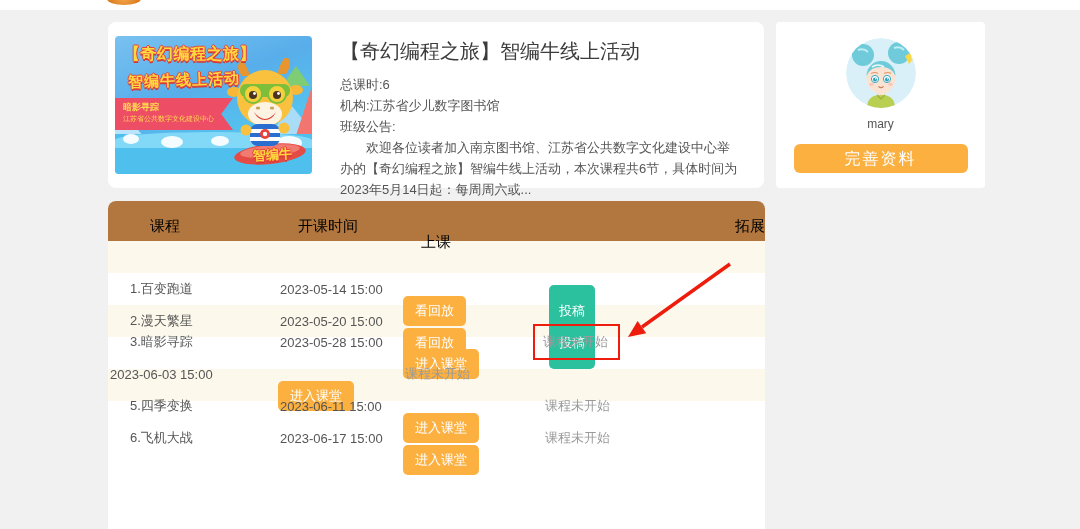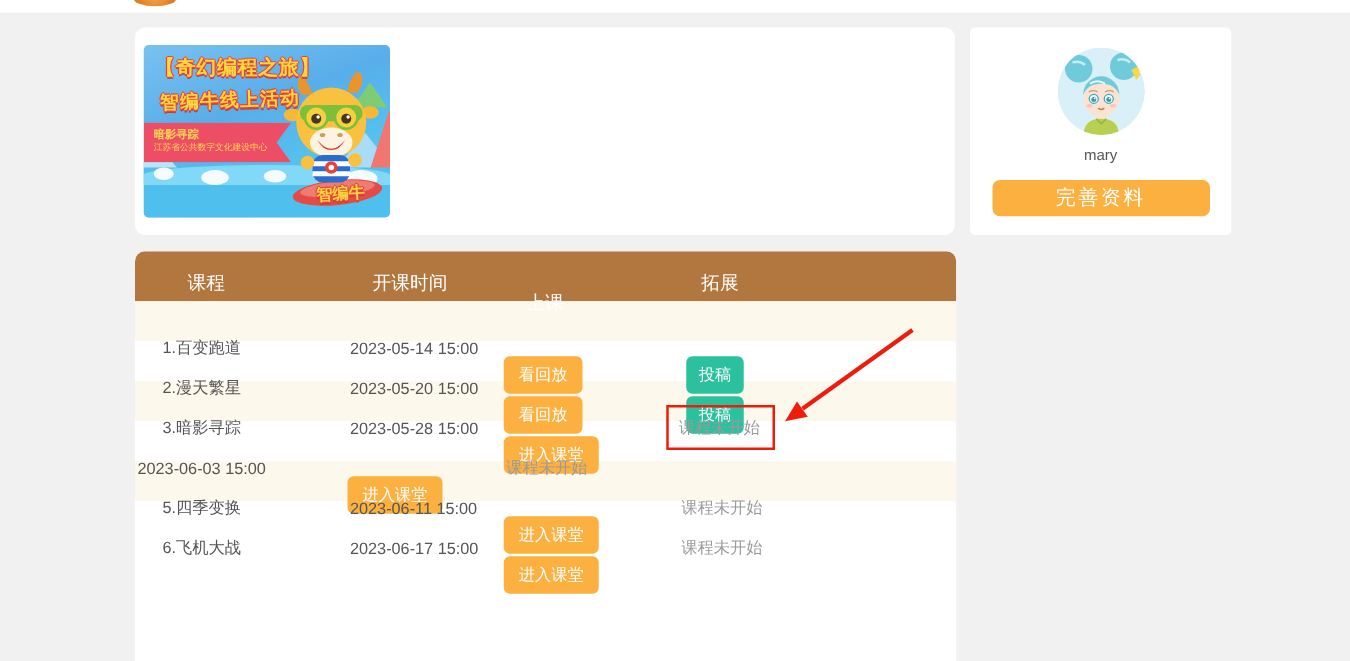--- a/index.html
+++ b/index.html
@@ -59,35 +59,35 @@
   .profile-name { margin-top:9px; font-size:12px; color:#555; }
   .profile-btn { display:block; margin:13px auto 0; width:174px; height:29px; line-height:29px;
                  background:#fbb040; color:#fff; font-size:16px; letter-spacing:2px;
                  border:none; border-radius:6px; cursor:pointer; text-align:center;
                  font-family:inherit; }
 
   
   .table-card { position:absolute; left:108px; top:201px; width:657px; height:345px;
                 background:#fff; border-radius:8px 8px 0 0; overflow:hidden; }
   .t-head { display:grid; grid-template-columns:170px 125px 140px 1fr; align-items:center;
-            height:40px; background:#b1773f; color:#ffffff; font-size:15px; }
+            height:40px; background:#b1773f; color:#000000; font-size:15px; }
   .t-head .h1 { padding-left:42px; }
   .t-head .h2 { padding-left:20px; }
   .t-head .h3 { padding-left:18px;margin-top:32px; }
-  .t-head .h4 { padding-left:18px; }
+  .t-head .h4 { padding-left:18px;text-align:right; }
   .t-row { display:grid; grid-template-columns:170px 125px 140px 1fr; align-items:center;
            height:32px; font-size:13px; color:#555; }
   .t-row.odd { background:#fdf8ec; }
   .t-row.even { background:#ffffff; }
   .c-name { padding-left:22px; }
   .c-time { padding-left:2px; }
   .btn { display:inline-block; border:none; border-radius:5px; color:#fff; font-size:13px;
          padding:6px 12px; cursor:pointer; font-family:inherit;margin-top:44px; }
   .btn.orange { background:#fbb040; }
-  .btn.teal   { background:#2cc19e; margin-left:6px; padding:6px 10px; }
+  .btn.teal   { background:#2cc19e; margin-left:6px; padding:17px 10px; }
   .status { color:#9a9a9a; font-size:13px; margin-left:2px; }
   .status.boxed { display:inline-block; border:2px solid #ee1c0c; padding:7px 10px 7px 8px;
                   margin-left:-10px; }
 
   
   .annotation { position:absolute; left:0; top:0; width:1080px; height:529px;
                 pointer-events:none; z-index:20; }
 </style>
 </head>
 <body>
@@ -147,20 +147,30 @@
 
     <div class="banner-t1">【奇幻编程之旅】</div>
     <div class="banner-t2">智编牛线上活动</div>
     <div class="ribbon">
       <div class="r1">暗影寻踪</div>
       <div class="r2">江苏省公共数字文化建设中心</div>
     </div>
     <div class="banner-label">智编牛</div>
   </div>
 
+  <div class="info">
+    <h1 class="info-title">【奇幻编程之旅】智编牛线上活动</h1>
+    <div class="info-meta">
+      <div>总课时:6</div>
+      <div>机构:江苏省少儿数字图书馆</div>
+      <div>班级公告:</div>
+    </div>
+    <p class="info-para">欢迎各位读者加入南京图书馆、江苏省公共数字文化建设中心举办的【奇幻编程之旅】智编牛线上活动，本次课程共6节，具体时间为2023年5月14日起：每周周六或...</p>
+    <div class="view-more">[查看更多&gt;&gt;]</div>
+  </div>
 </div>
 
 <div class="profile-card">
   <div class="avatar">
     <svg width="70" height="70" viewBox="0 0 70 70">
       <circle cx="35" cy="35" r="35" fill="#d9f0f8"></circle>
 
       <circle cx="17" cy="17" r="11" fill="#6fcbd9"></circle>
       <circle cx="53" cy="15" r="11" fill="#6fcbd9"></circle>
       <path d="M12 12 Q18 10 22 14" stroke="#bfeef4" stroke-width="2" fill="none"></path>

